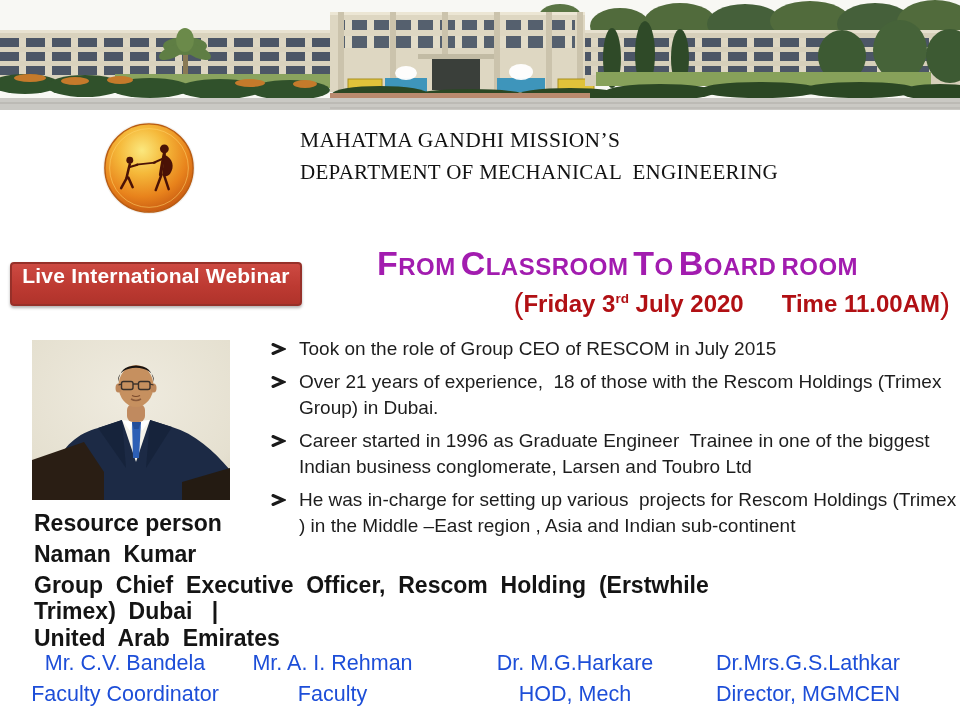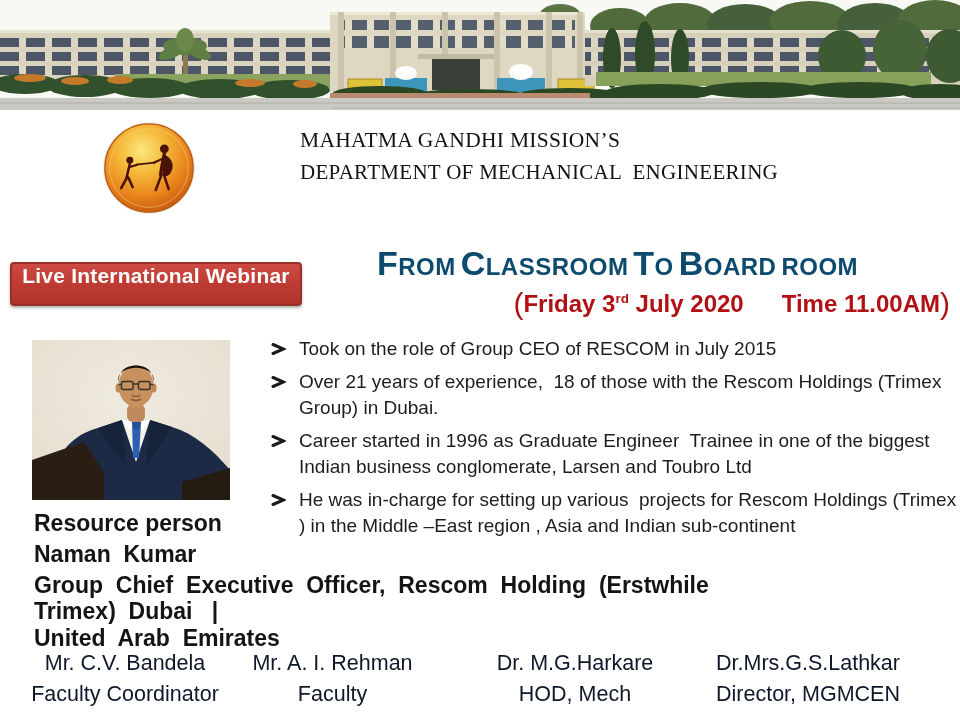--- a/index.html
+++ b/index.html
@@ -24,21 +24,21 @@
   
   .badge{left:10px;top:262px;width:288px;height:40px;border-radius:4px;
          background:linear-gradient(#cd4a42 0%,#bd3a32 55%,#b0332b 100%);
          border:2px solid #963029;box-shadow:0 2px 3px rgba(0,0,0,.3);
          display:flex;align-items:flex-start;justify-content:center;}
   .badge span{color:#ffffff;font-weight:700;font-size:21px;letter-spacing:.2px;}
 
   
   .title{left:285px;top:244px;width:665px;text-align:center;
          font-variant:small-caps;font-weight:700;font-size:34px;
-         letter-spacing:.5px;word-spacing:-5px;color:#0c4a6e;}
+         letter-spacing:.5px;word-spacing:-5px;color:#a21caf;}
   .subtitle{left:285px;top:287px;width:665px;text-align:right;
             font-weight:700;font-size:24px;color:#B11014;}
   .subtitle .paren{font-weight:400;font-size:30px;vertical-align:-2px;}
   .subtitle sup{font-size:13.5px;vertical-align:9px;}
   .subtitle .time{margin-left:38px;}
 
   
   .photo{left:32px;top:340px;width:198px;height:160px;}
 
   
@@ -49,21 +49,21 @@
   .bullet .txt{flex:1;}
 
   
   .resource{left:34px;top:510px;width:706px;font-weight:700;
             font-size:23px;color:#141414;}
   .resource .l{line-height:26px;}
   .resource .g6{margin-bottom:5px;}
   .resource .g1{margin-bottom:1px;}
 
   
-  .fcol{top:648px;text-align:center;font-size:21.5px;line-height:31px;color:#0f172a;}
+  .fcol{top:648px;text-align:center;font-size:21.5px;line-height:31px;color:#1d4ed8;}
   .c1{left:30px;width:190px;}
   .c2{left:240px;width:185px;}
   .c3{left:480px;width:190px;}
   .c4{left:700px;width:216px;}
 </style>
 </head>
 <body>
 
 <div class="slide">
 

